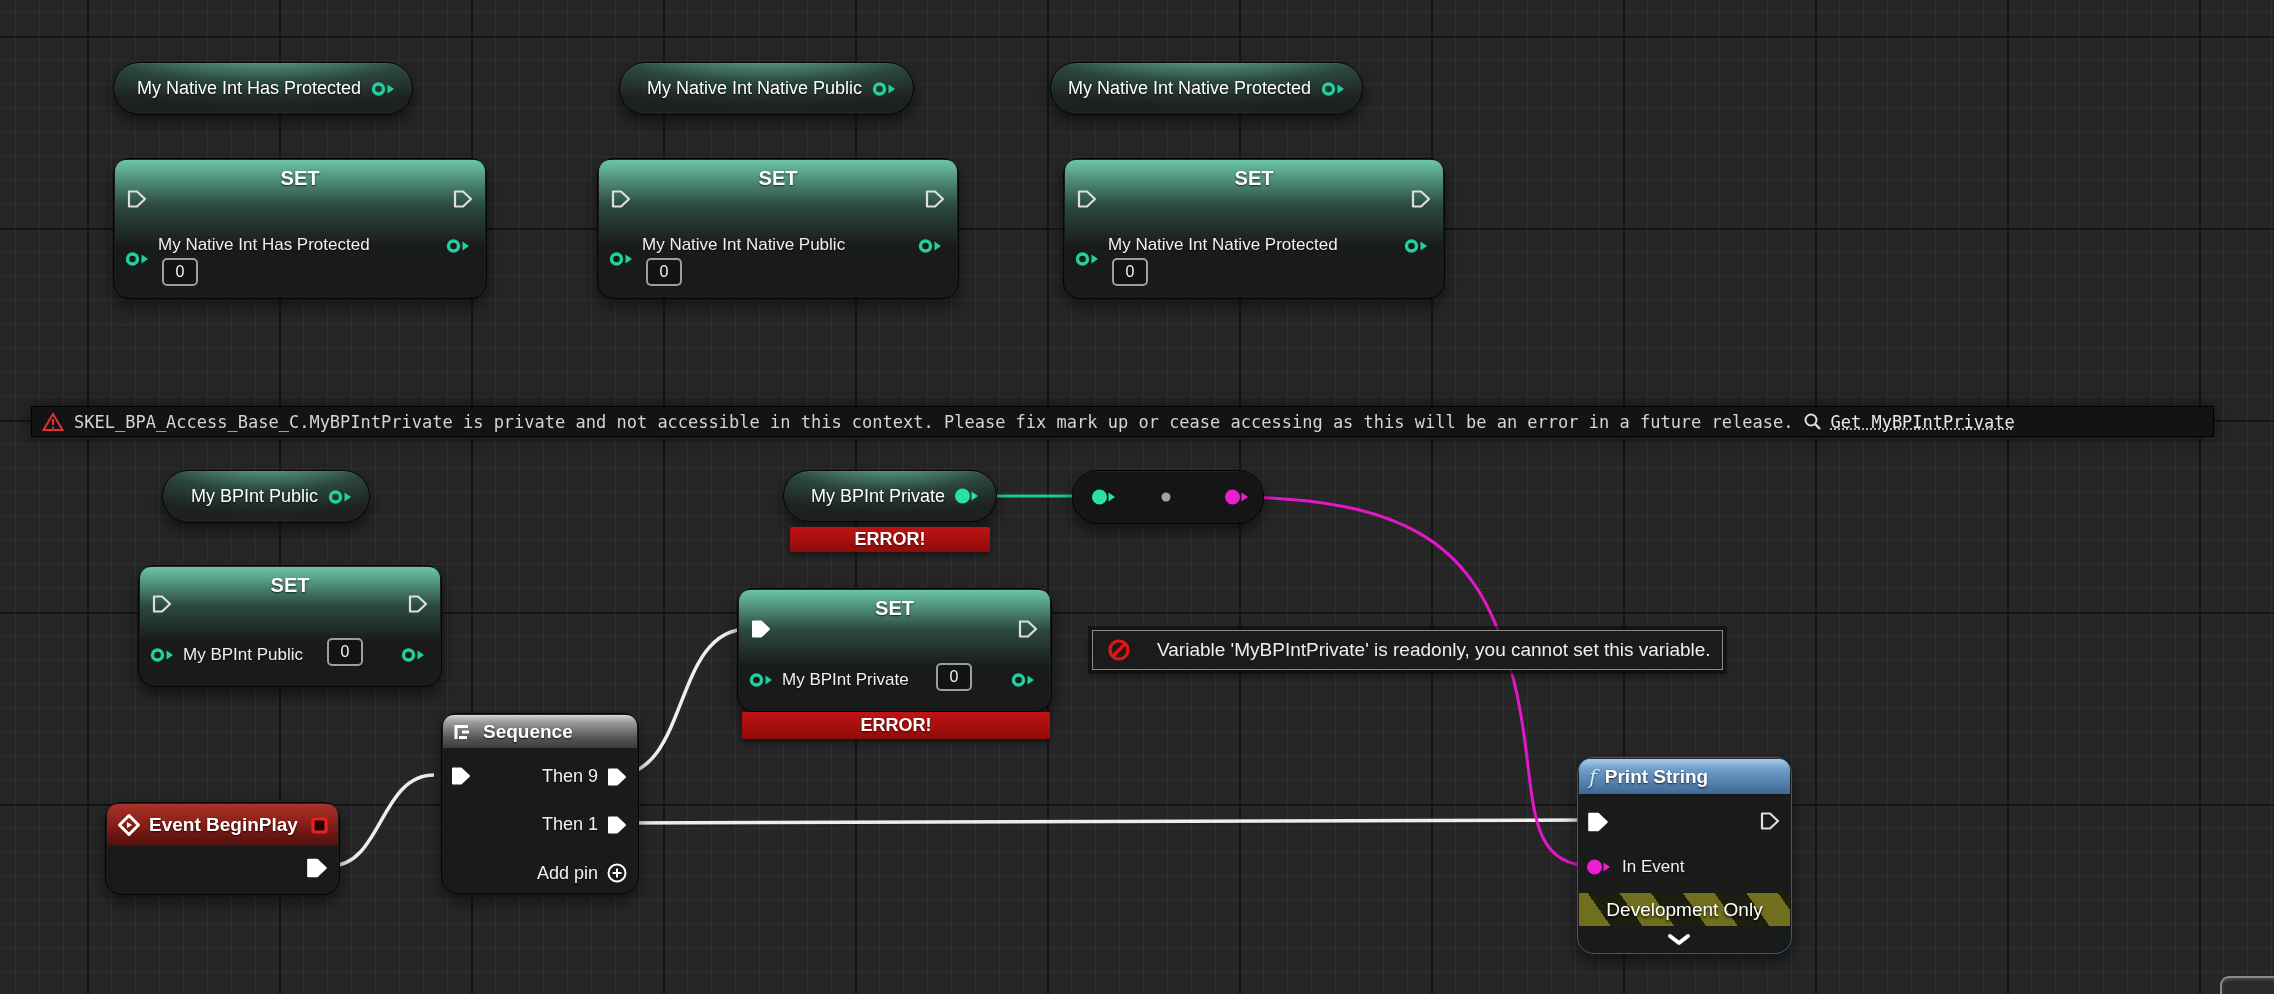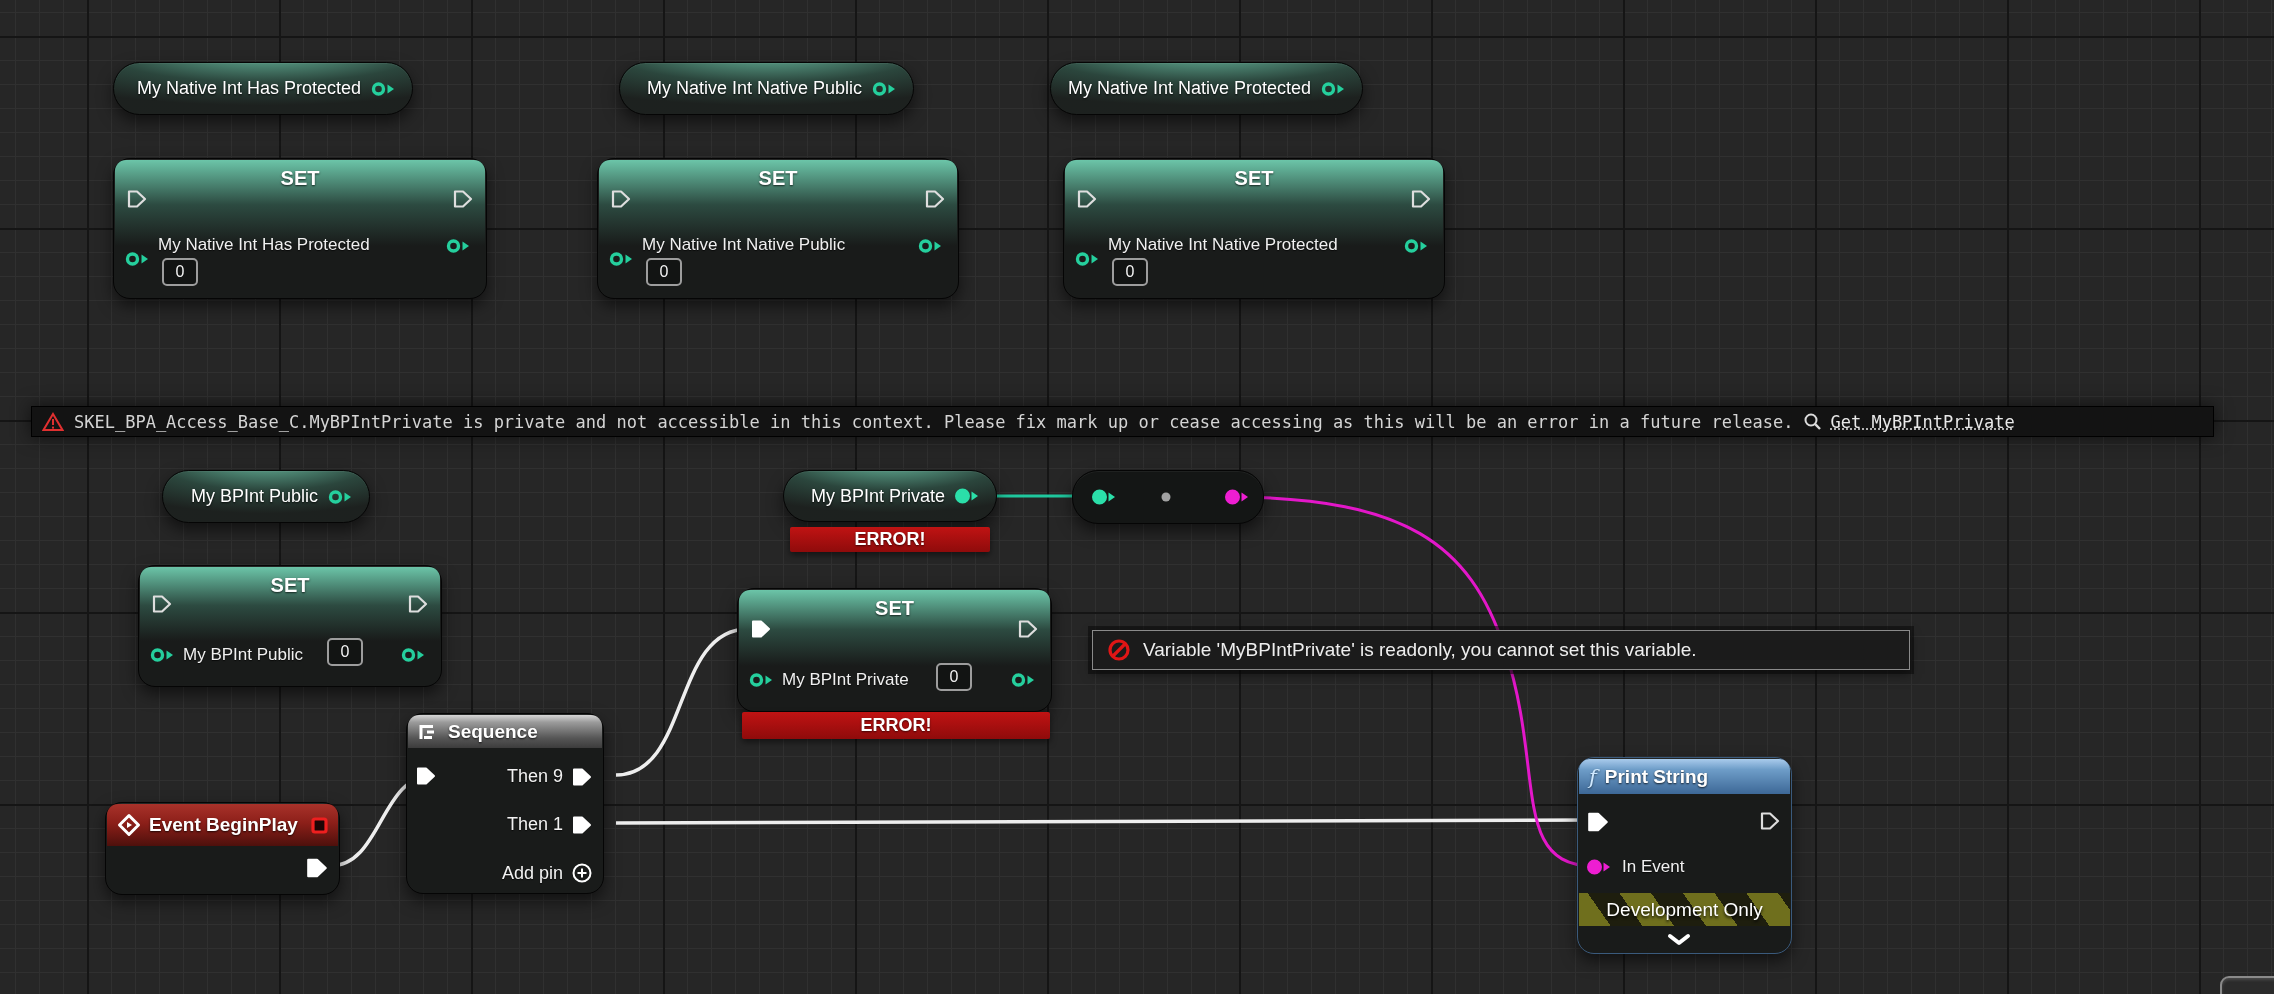--- a/index.html
+++ b/index.html
@@ -44,22 +44,22 @@
   }
   .hdr{position:absolute;left:1px;right:1px;top:1px;border-radius:11px 11px 0 0;display:flex;align-items:center;gap:8px;padding:0 10px;box-sizing:border-box;}
   .hdr .title{color:#fff;font-weight:bold;font-size:19px;text-shadow:0 1px 2px rgba(0,0,0,.75);white-space:nowrap;}
   .warnbar{
     position:absolute;left:31px;top:406px;width:2183px;height:31px;background:#131313;border:1px solid #000;
     box-sizing:border-box;display:flex;align-items:center;gap:10px;padding:4px 10px;
     font-family:"DejaVu Sans Mono",monospace;font-size:17px;color:#d4d4d4;box-shadow:0 0 18px rgba(0,0,0,.6);
   }
   .warnbar .link{color:#e9e9e9;text-decoration:underline dotted;white-space:nowrap;display:flex;align-items:center;gap:8px;}
   .tooltip{
-    position:absolute;left:1092px;top:630px;width:818px;height:40px;background:#1b1b1b;border:1px solid #8a8a8a;
-    box-sizing:border-box;display:flex;align-items:center;gap:12px;padding:0 14px;
+    position:absolute;left:1092px;top:630px;width:631px;height:40px;background:#1b1b1b;border:1px solid #8a8a8a;
+    box-sizing:border-box;display:flex;align-items:center;gap:26px;padding:0 14px;
     box-shadow:0 0 0 4px rgba(10,10,10,.55), 0 4px 10px rgba(0,0,0,.5);
     color:#eeeeee;font-size:19px;
   }
   .dev-banner{
     position:absolute;left:1px;right:1px;height:33px;
     background:repeating-linear-gradient(55deg,#6f6f1d 0 26px,#1e1e0e 26px 52px);
     display:flex;align-items:center;justify-content:center;
     color:#fff;font-size:19px;text-shadow:0 2px 3px rgba(0,0,0,.9);
   }
   .seq-row{position:absolute;right:10px;display:flex;align-items:center;gap:8px;color:#f2f2f2;font-size:18px;text-shadow:0 1px 1px rgba(0,0,0,.7);}
@@ -254,21 +254,21 @@
   <div class="err-banner" style="left:742px;top:712px;width:308px;height:27px">ERROR!</div>
 
   <div class="tooltip">
     <span style="line-height:0"><svg width="24" height="24" viewBox="0 0 24 24">
           <circle cx="12" cy="12" r="9" fill="none" stroke="#e01616" stroke-width="3.2"></circle>
           <line x1="6" y1="18" x2="18" y2="6" stroke="#e01616" stroke-width="3.2"></line>
         </svg></span>
     <span style="white-space:nowrap">Variable 'MyBPIntPrivate' is readonly, you cannot set this variable.</span>
   </div>
 
-  <div class="node" style="left:406px;top:713px;width:196px;height:179px">
+  <div class="node" style="left:441px;top:713px;width:196px;height:179px">
     <div class="hdr" style="height:33px;background:linear-gradient(180deg,#d6d6d6 0%,#9b9b9b 22%,#565656 70%,#3c3c3c 100%)">
       <span style="line-height:0"><svg width="22" height="18" viewBox="0 0 22 18">
             <line x1="3" y1="2" x2="3" y2="16" stroke="#fff" stroke-width="3"></line>
             <line x1="3" y1="3.5" x2="15" y2="3.5" stroke="#fff" stroke-width="3"></line>
             <line x1="9" y1="9" x2="16" y2="9" stroke="#fff" stroke-width="3"></line>
             <line x1="6" y1="14.5" x2="14" y2="14.5" stroke="#fff" stroke-width="3"></line>
           </svg></span>
       <span class="title">Sequence</span>
     </div>
     <span class="pin" style="left:8px;top:52px"><svg width="22" height="20" viewBox="0 0 22 20">

